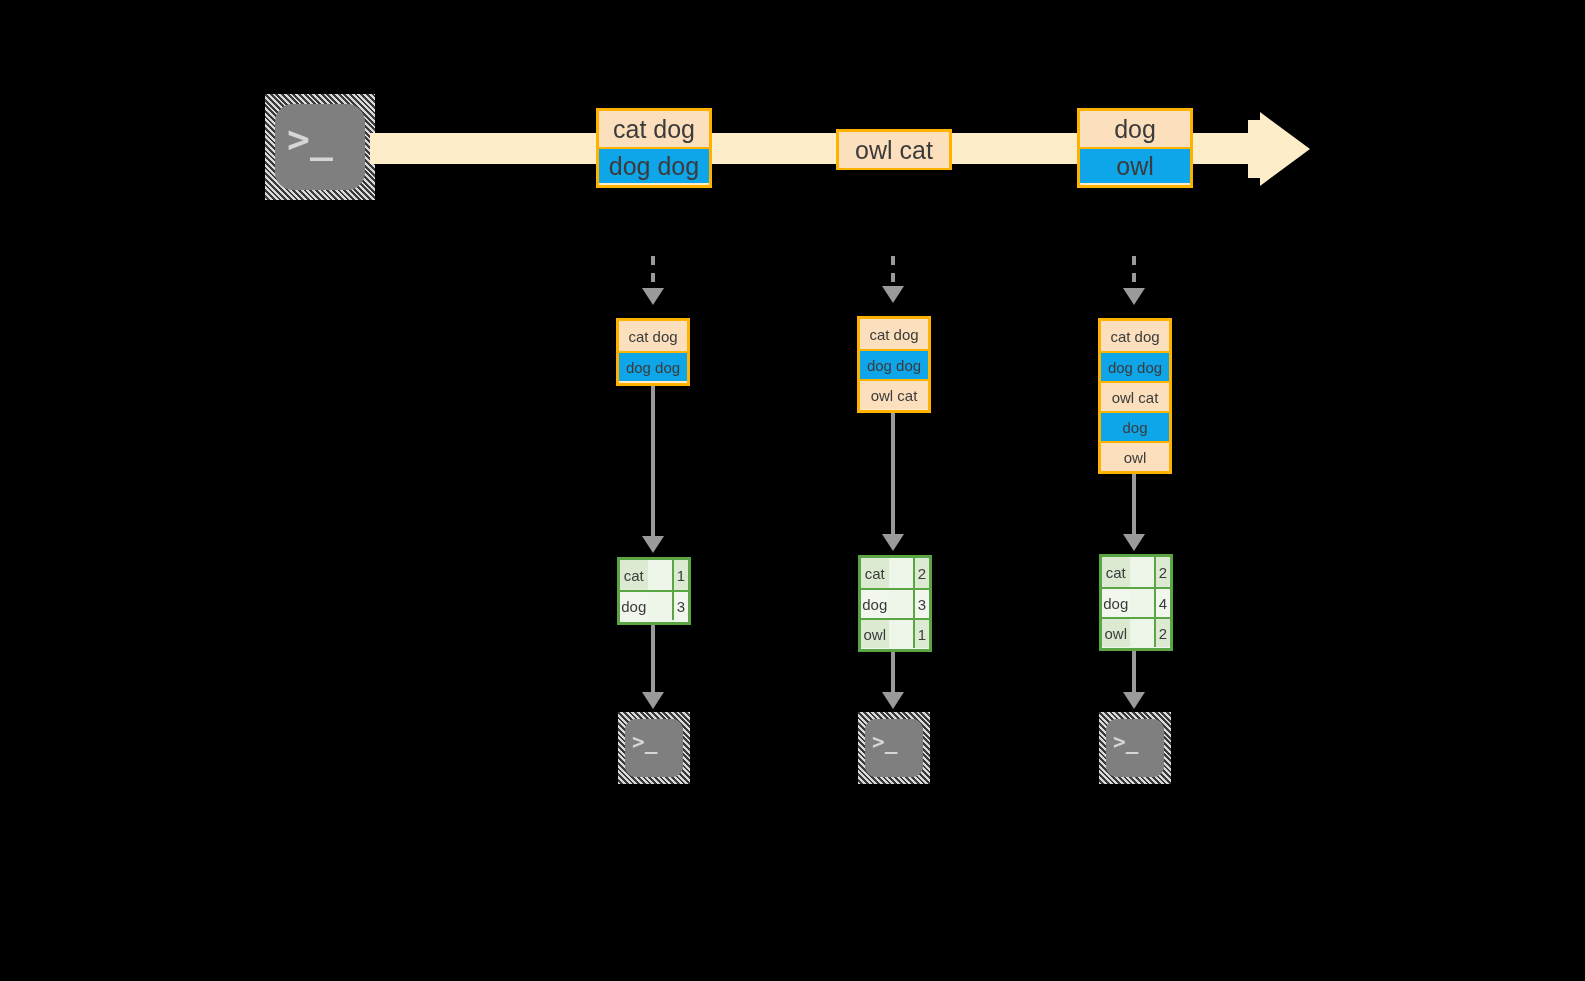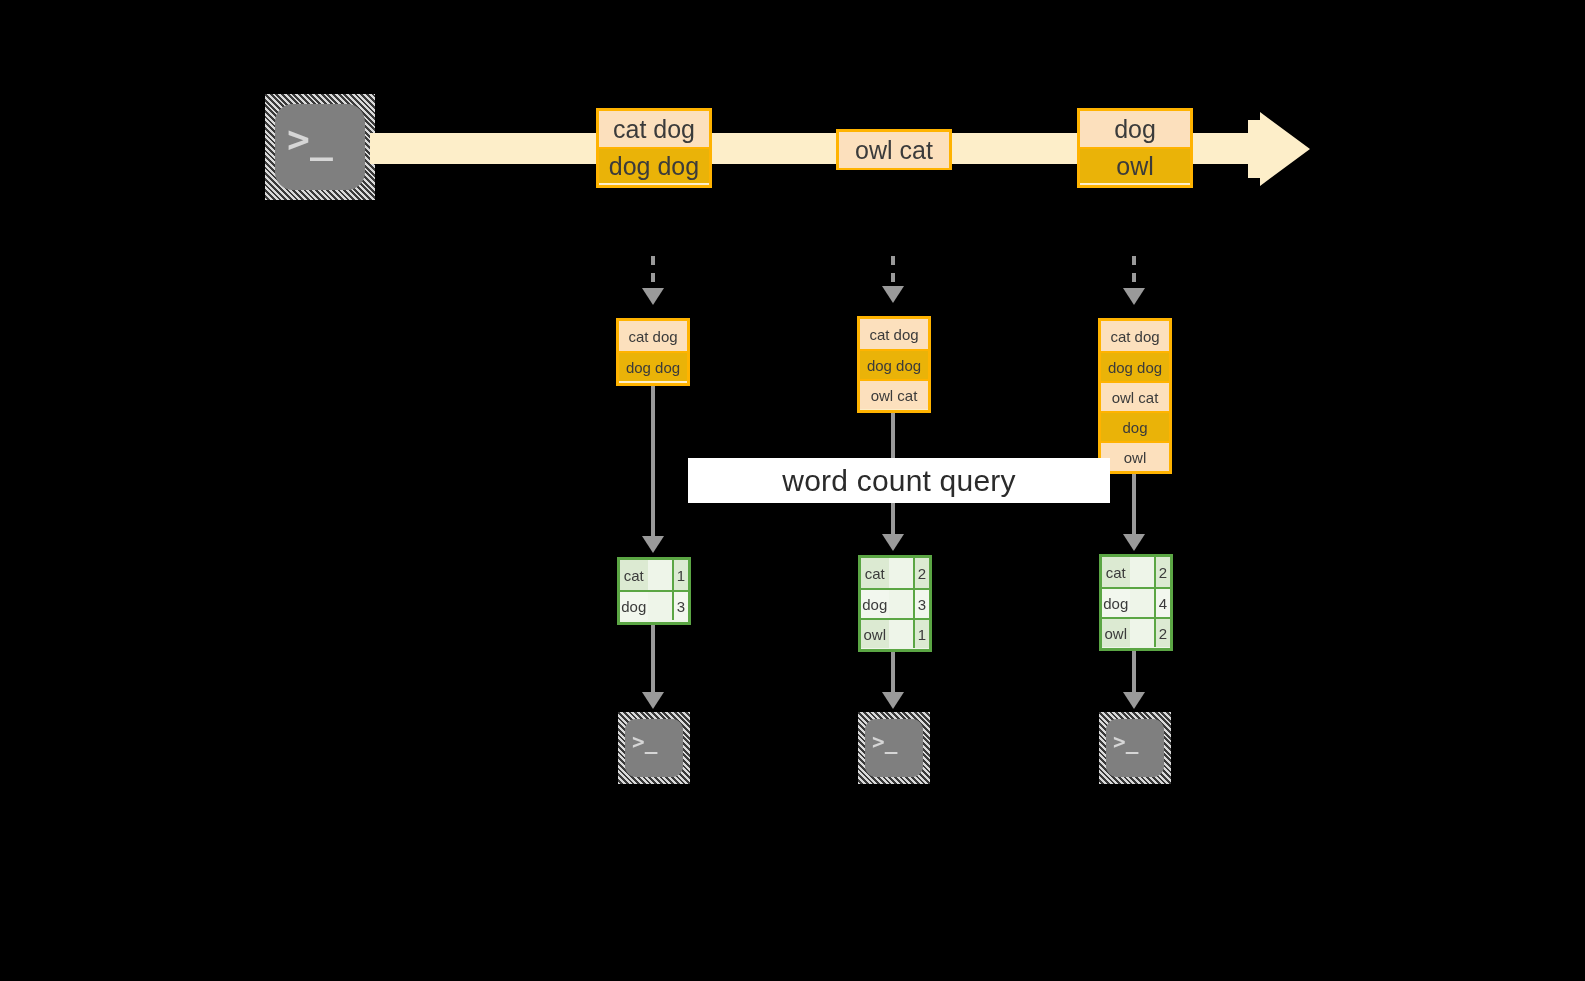--- a/index.html
+++ b/index.html
@@ -24,21 +24,21 @@
   
   .band{position:absolute;background:#fdeec9;}
   .band-head{position:absolute;width:0;height:0;}
 
   
   .msgbox{position:absolute;box-sizing:border-box;border:3px solid #ffb300;
           background:#fdeec9;}
   .msgrow{box-sizing:border-box;display:flex;align-items:center;
           justify-content:center;color:#3b3b3b;white-space:nowrap;}
   .msgrow.shade-a{background:#fce0bd;}
-  .msgrow.shade-b{background:#eab308;text-align:right;}
+  .msgrow.shade-b{background:#0ea5e9;text-align:right;}
   .msgrow.sep{border-top:2px solid #ffb300;}
 
   
   .top .msgrow{font-size:25px;height:36px;}
   
   .stack .msgrow{font-size:15px;height:30px;}
 
   
   .gtable{position:absolute;box-sizing:border-box;border:3px solid #5ba644;
           background:#eef5e9;}
@@ -194,17 +194,14 @@
 
   <div class="vline" style="left:1132px;top:651px;height:41px;"></div>
   <div class="vhead" style="left:1123px;top:692px;"></div>
 
   <div class="term small" style="left:1099px;top:712px;width:72px;height:72px;">
     <div class="hatch"></div>
     <div class="inner"></div>
     <div class="glyph">&gt;_</div>
   </div>
 
-  <div class="qlabel" style="left:688px;top:458px;width:422px;height:45px;">
-    <span>word count query</span>
-  </div>
 
 </div>
 
 </body></html>

